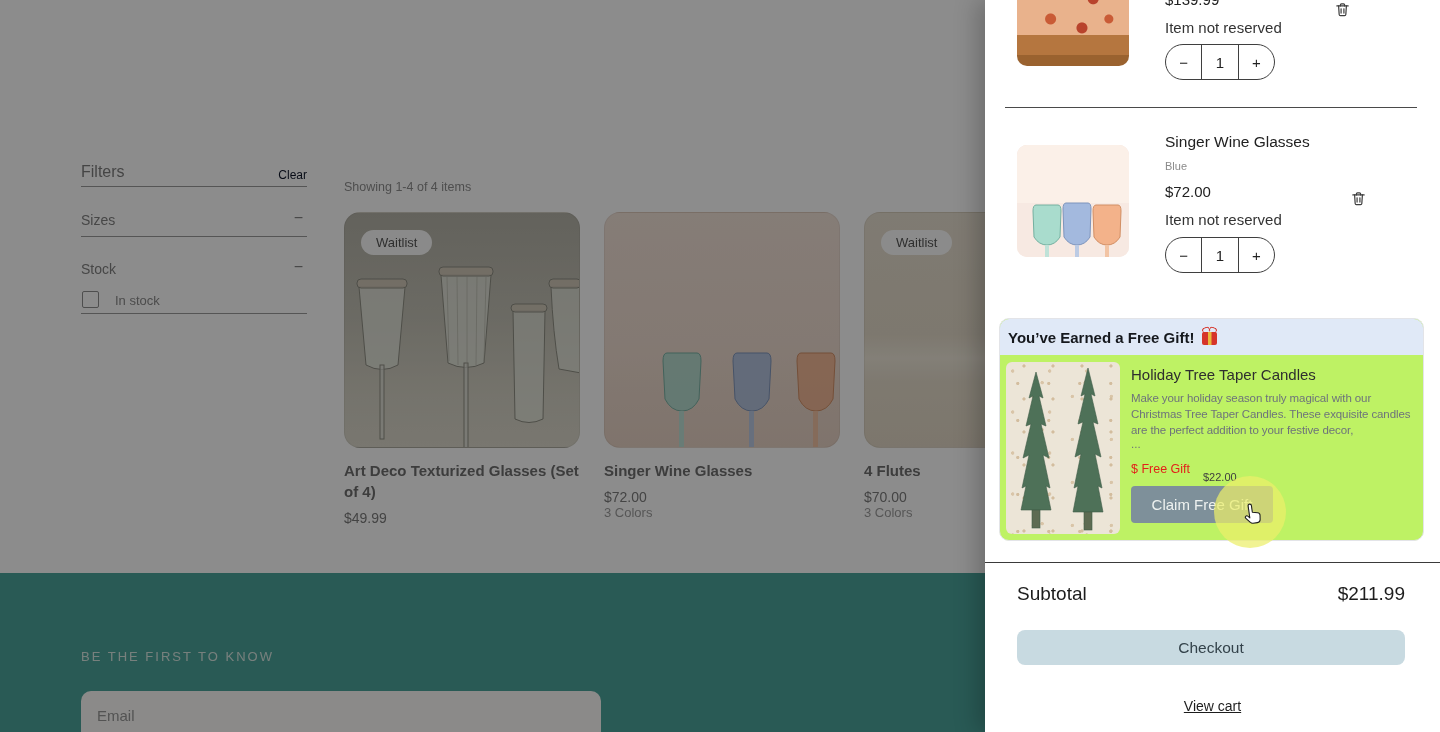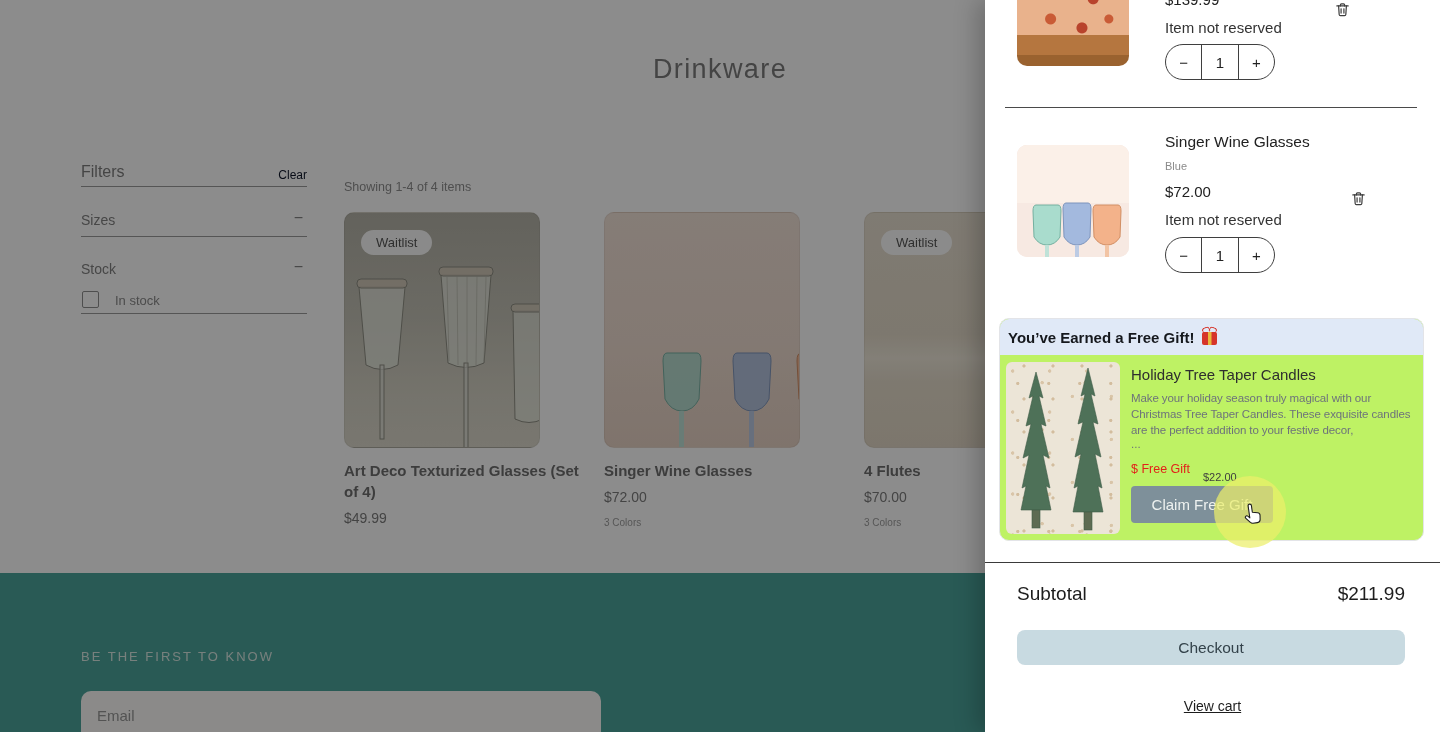--- a/index.html
+++ b/index.html
@@ -16,30 +16,30 @@
   .clear-link{position:absolute;right:0;top:18px;font-size:12px;color:#0f172a}
   .f-line{position:absolute;left:0;width:226px;border-bottom:1px solid #9b9b9b}
   .f-section{position:absolute;left:0;font-size:14px;color:#818181}
   .f-collapse{position:absolute;right:4px;font-size:16px;color:#818181}
   .checkbox{position:absolute;left:1px;top:141px;width:17px;height:17px;border:1.5px solid #8f8f8f;
     border-radius:2px;background:transparent}
   .checkbox-label{position:absolute;left:34px;top:143px;font-size:13px;color:#8a8a8a}
   .results-count{left:344px;top:180px;font-size:12.5px;color:#8f8f8f}
 
   .product-card{position:absolute;top:212px;width:236px}
-  .card-img{position:relative;width:196px;height:236px;border-radius:10px;overflow:hidden;
+  .card-img{position:relative;width:236px;height:236px;border-radius:16px;overflow:hidden;
     border:1px solid rgba(0,0,0,.05)}
   .img-artdeco{background:linear-gradient(180deg,#b5b3a8 0%,#c4c2b6 45%,#d5d2c5 78%,#dcd9cc 100%)}
   .img-singer{background:linear-gradient(180deg,#f3e3d9 0%,#efddd1 55%,#e8d3c5 100%)}
   .img-flutes{background:linear-gradient(180deg,#e8e0d1 0%,#e4dbca 52%,#efe8da 62%,#e6ddcc 72%,#e2d8c6 100%)}
   .badge{position:absolute;left:16px;top:17px;background:rgba(255,255,255,.95);border-radius:14px;
     padding:5px 15px;font-size:13px;color:#555}
   .p-name{margin-top:12px;font-weight:700;font-size:15px;line-height:21px;color:#6f6f6f}
   .p-price{margin-top:8px;font-size:14px;color:#7c7c7c}
-  .p-colors{margin-top:12px;font-size:10px;color:#9d9d9d}
+  .p-colors{margin-top:0;font-size:13px;color:#9d9d9d}
 
   .footer{left:0;top:573px;width:1440px;height:159px;background:var(--footer-teal,#4ca49b)}
   .newsletter-heading{position:absolute;left:81px;top:76px;font-size:13px;letter-spacing:2px;color:#d9e9e4}
   .email-input{position:absolute;left:81px;top:118px;width:520px;height:48px;border:none;
     border-radius:10px 10px 0 0;background:#fdfcf9;padding:0 16px;font-size:15px;color:#444;outline:none}
   .email-input::placeholder{color:#979797}
 
   .overlay{left:0;top:0;width:1440px;height:732px;background:rgba(0,0,0,.45);z-index:10}
 
   
@@ -107,21 +107,20 @@
 
   .click-ring{position:absolute;left:1214px;top:476px;width:72px;height:72px;border-radius:50%;
     background:var(--highlight-yellow,#ecef6a);opacity:.72;z-index:30;pointer-events:none}
   .cursor{position:absolute;left:1240px;top:502px;z-index:40;pointer-events:none}
 </style>
 </head>
 <body>
 
 <div class="stage">
 
-  <div class="abs page-title">Drinkware</div>
 
   <div class="abs filters" style="height:180px">
     <div class="filters-heading">Filters</div>
     <div class="clear-link">Clear</div>
     <div class="f-line" style="top:36px"></div>
     <div class="f-section" style="top:62px">Sizes</div>
     <div class="f-collapse" style="top:59px">−</div>
     <div class="f-line" style="top:86px"></div>
     <div class="f-section" style="top:111px">Stock</div>
     <div class="f-collapse" style="top:108px">−</div>

